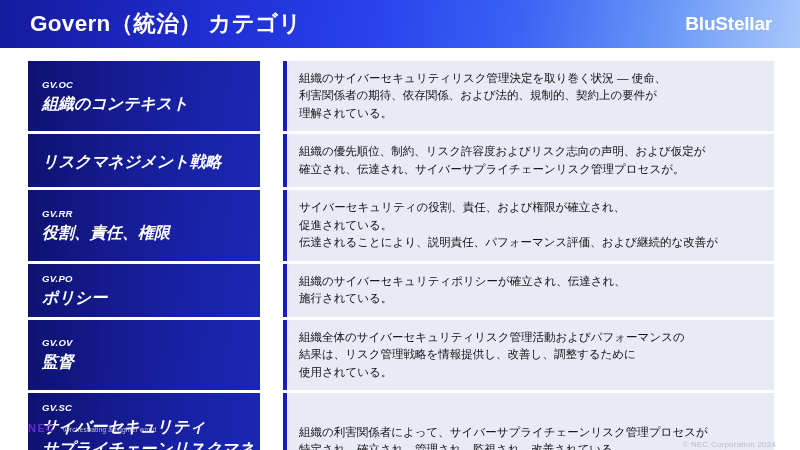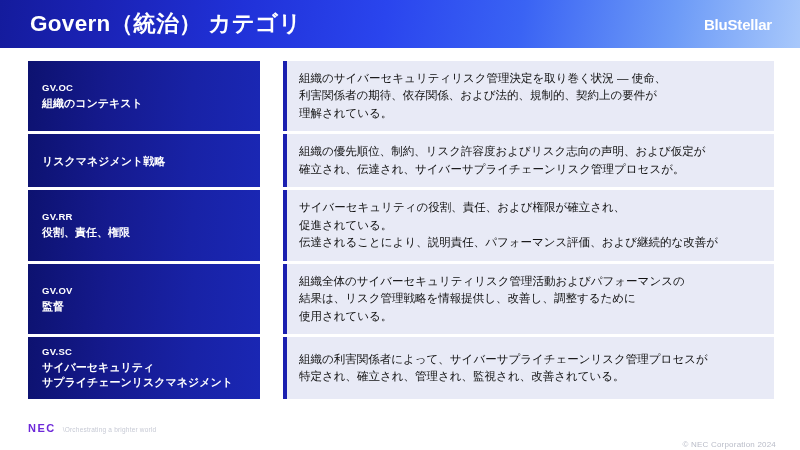--- a/index.html
+++ b/index.html
@@ -38,21 +38,21 @@
   .slide-title {
     color: #ffffff;
     font-size: 22.5px;
     font-weight: 700;
     letter-spacing: 0.3px;
     line-height: 1;
     white-space: nowrap;
   }
   .brand-logo {
     color: #ffffff;
-    font-size: 15px;
+    font-size: 19px;
     font-weight: 700;
     letter-spacing: -0.2px;
     white-space: nowrap;
     padding-right: 10px;
   }
 
   
   .table {
     position: absolute;
     left: 28px;
@@ -66,31 +66,32 @@
   }
   .cat-cell {
     width: 232px;
     flex: 0 0 232px;
     background: linear-gradient(95deg, #0d1270 0%, #151a8e 35%, #1822a6 70%, #1a27b4 100%);
     box-sizing: border-box;
     padding: 9px 0 9px 14px;
     display: flex;
     flex-direction: column;
     justify-content: center;
+    font-style: italic;
   }
   .cat-id {
     color: #ffffff;
     font-size: 9.5px;
     font-weight: 700;
     letter-spacing: 0.3px;
     line-height: 1.35;
   }
   .cat-name {
     color: #ffffff;
-    font-size: 11px;
+    font-size: 16px;
     font-weight: 700;
     line-height: 1.32;
     margin-top: 1px;
   }
   .desc-cell {
     flex: 1 1 auto;
     background: #e8eaf6;
     border-left: 4px solid #1a1fb0;
     box-sizing: border-box;
     padding: 9px 10px 9px 12px;
@@ -176,20 +177,30 @@
         <div class="cat-name">役割、責任、権限</div>
       </div>
       <div class="desc-cell">
         <div class="desc-line">サイバーセキュリティの役割、責任、および権限が確立され、</div>
         <div class="desc-line">促進されている。</div>
         <div class="desc-line">伝達されることにより、説明責任、パフォーマンス評価、および継続的な改善が</div>
       </div>
     </div>
     <div class="row">
       <div class="cat-cell">
+        <div class="cat-id">GV.PO</div>
+        <div class="cat-name">ポリシー</div>
+      </div>
+      <div class="desc-cell">
+        <div class="desc-line">組織のサイバーセキュリティポリシーが確立され、伝達され、</div>
+        <div class="desc-line">施行されている。</div>
+      </div>
+    </div>
+    <div class="row">
+      <div class="cat-cell">
         <div class="cat-id">GV.OV</div>
         <div class="cat-name">監督</div>
       </div>
       <div class="desc-cell">
         <div class="desc-line">組織全体のサイバーセキュリティリスク管理活動およびパフォーマンスの</div>
         <div class="desc-line">結果は、リスク管理戦略を情報提供し、改善し、調整するために</div>
         <div class="desc-line">使用されている。</div>
       </div>
     </div>
     <div class="row">

